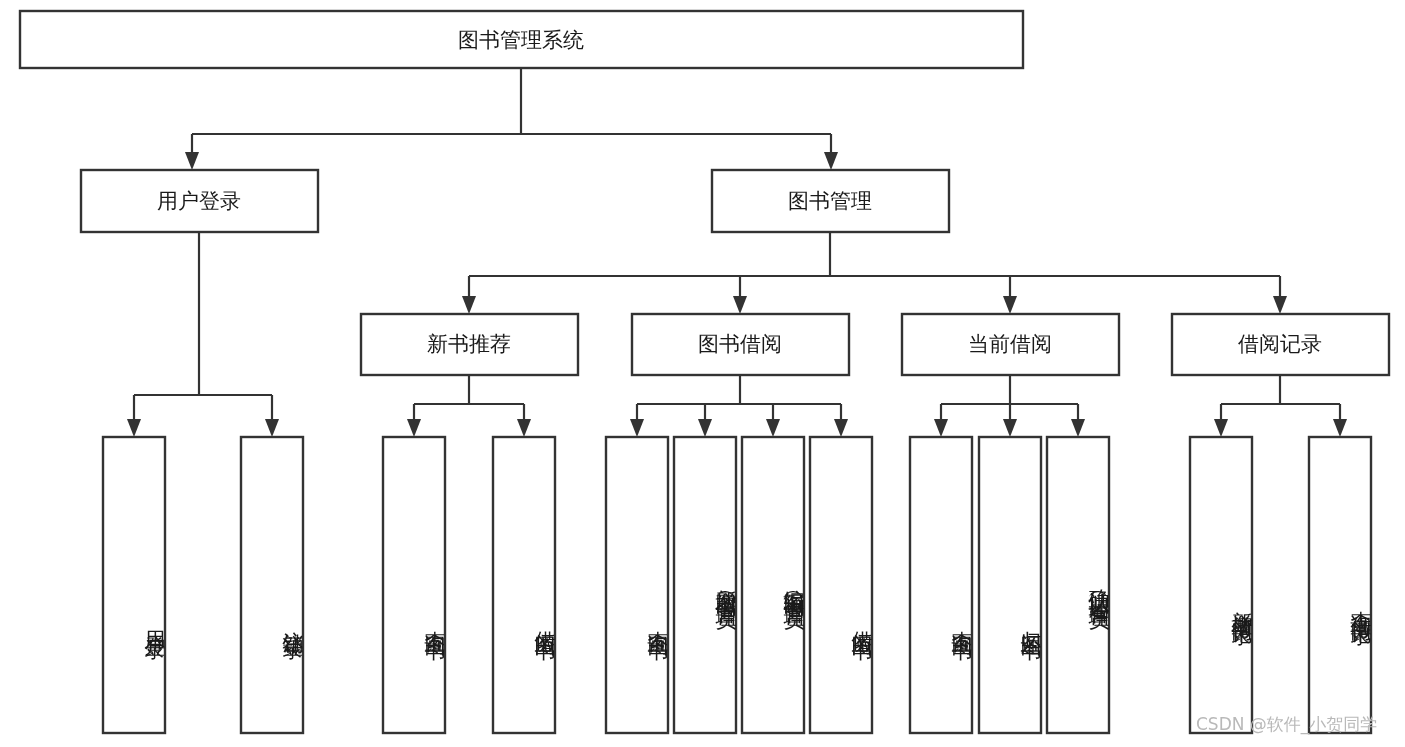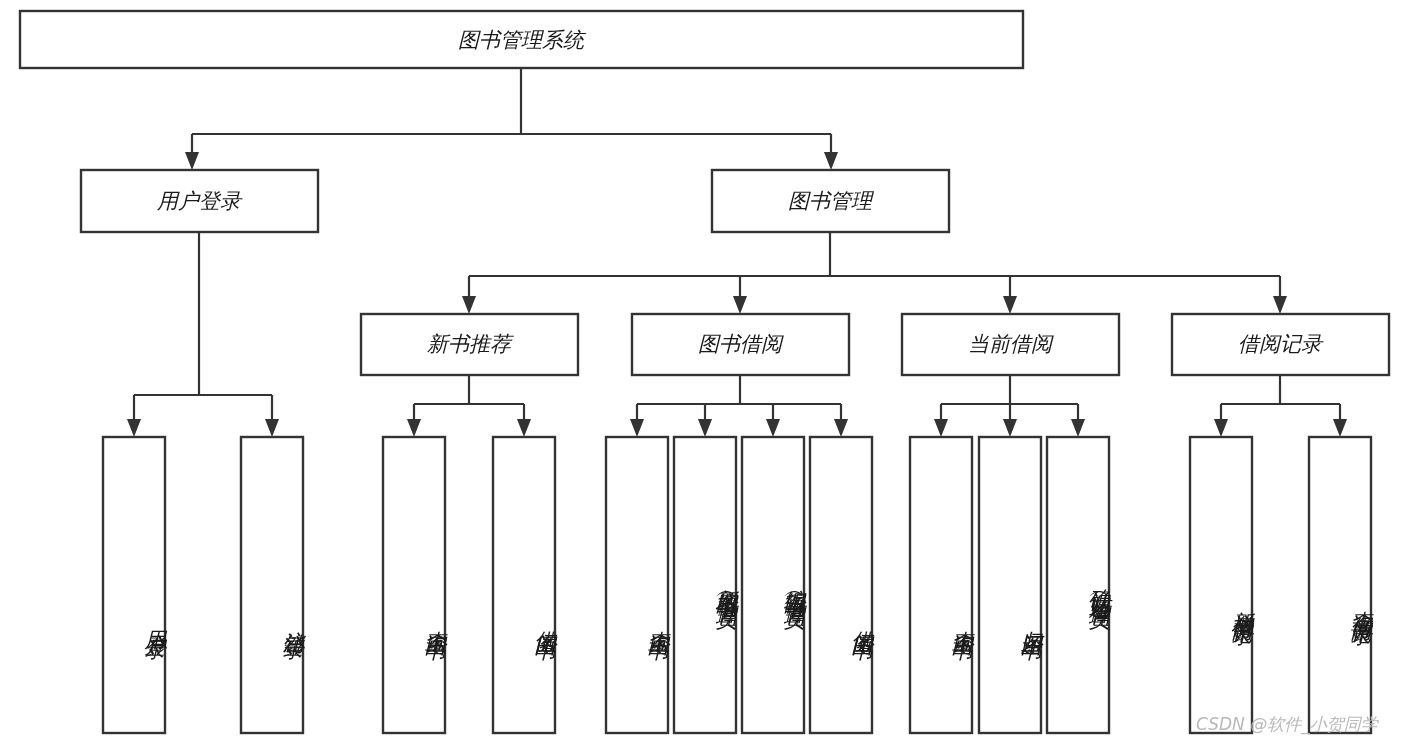--- a/index.html
+++ b/index.html
@@ -11,21 +11,20 @@
     width: 1405px;
     height: 747px;
     font-family: "DejaVu Sans", "Liberation Sans", sans-serif;
     overflow: hidden;
   }
   #diagram-root {
     position: relative;
     width: 1405px;
     height: 701px;
     background: #ffffff;
-    font-style: italic;
   }
   svg.diagram {
     position: absolute;
     top: 0;
     left: 0;
     width: 1405px;
     height: 747px;
     display: block;
   }
   .node-box {

